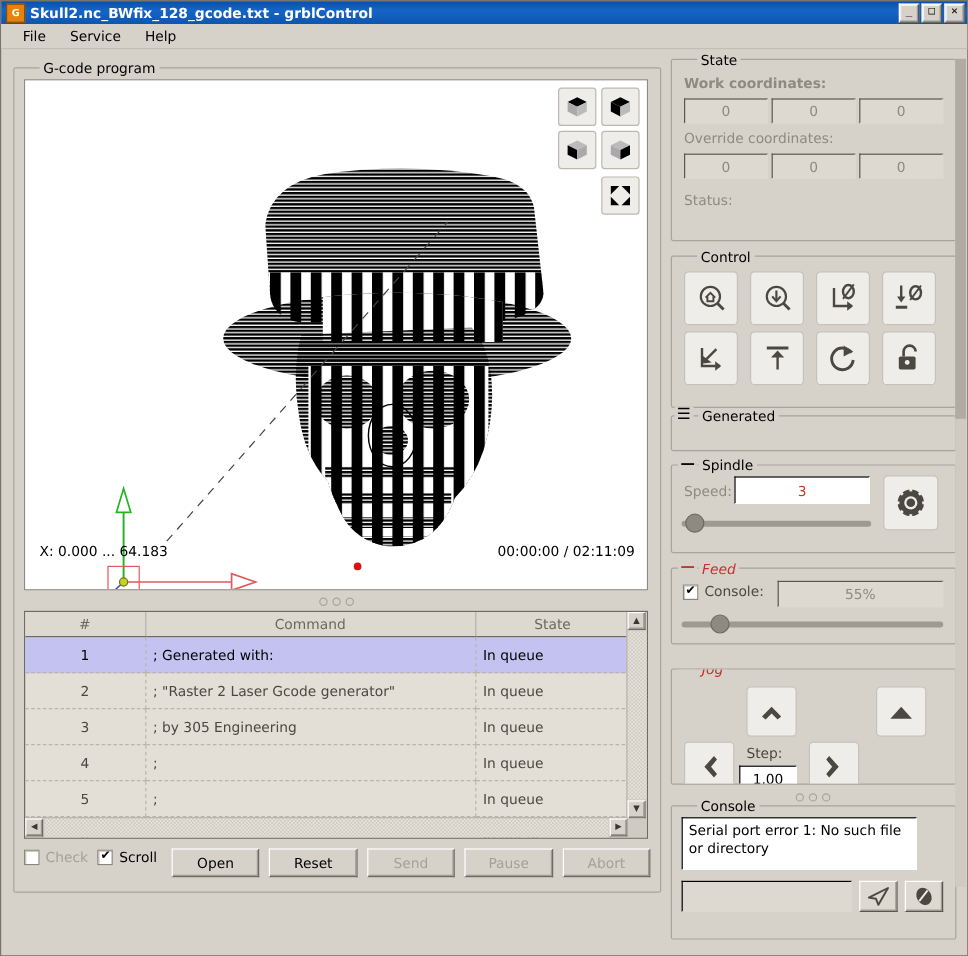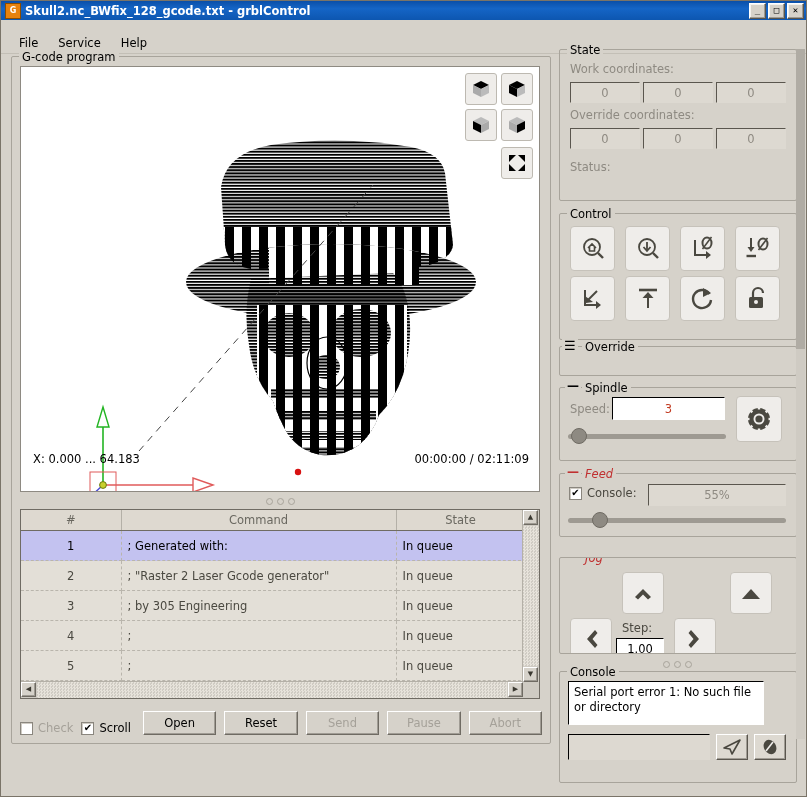--- a/index.html
+++ b/index.html
@@ -18,26 +18,26 @@
   #title-icon{width:14px;height:14px;margin:0 4px 0 2px;background:#e8820c;border:1px solid #8a4c00;
     display:flex;align-items:center;justify-content:center;color:#fff;font-size:8px;font-weight:bold;line-height:1;}
   #title-text{color:#fff;font-weight:bold;font-size:11.5px;flex:1;white-space:nowrap;overflow:hidden;}
   .winbtn{
     width:15px;height:14px;margin-left:2px;background:#d6d2ca;
     border:1px solid #fff;border-right-color:#5a564e;border-bottom-color:#5a564e;
     box-shadow:inset -1px -1px 0 #9e9a92, inset 1px 1px 0 #f4f2ee;
     display:flex;align-items:center;justify-content:center;font-size:9px;color:#000;line-height:1;
     font-family:"DejaVu Sans Mono","Liberation Mono",monospace;
   }
-  #menubar{height:20px;display:flex;align-items:center;padding-left:8px;background:#d6d2ca;border-bottom:1px solid #c3bfb6;margin-top:13px;}
+  #menubar{height:20px;display:flex;align-items:center;padding-left:8px;background:#d6d2ca;border-bottom:1px solid #c3bfb6;}
   .menu-item{padding:2px 10px;font-size:11.5px;color:#000;}
   
   .group{position:absolute;border:1px solid #a8a49b;border-radius:2px;}
   .group>.legend{
-    position:absolute;top:-7px;left:7px;background:#d6d2ca;padding:0 3px;font-size:11.5px;color:#000;
+    position:absolute;top:-7px;left:21px;background:#d6d2ca;padding:0 3px;font-size:11.5px;color:#000;
   }
   .legend.red{color:#c03030;font-style:italic;}
   
   #gcode-group{left:10px;top:55px;width:538px;height:686px;}
   #viewer{
     position:absolute;left:8px;top:9px;width:520px;height:426px;
     background:#fff;border:1px solid #8e8a82;box-sizing:border-box;overflow:hidden;
   }
   #viewer-svg{position:absolute;left:0;top:0;}
   .viewbtn{
@@ -71,21 +71,21 @@
   .sb-v{position:absolute;right:0;top:0;width:16px;bottom:16px;background:#cfcbc3;border-left:1px solid #b4b0a7;}
   .sb-h{position:absolute;left:0;bottom:0;height:16px;right:16px;background:#cfcbc3;border-top:1px solid #b4b0a7;}
   .sb-corner{position:absolute;right:0;bottom:0;width:16px;height:16px;background:#cfcbc3;}
   .sb-btn{position:absolute;width:15px;height:15px;background:#d6d2ca;
     border:1px solid #fff;border-right-color:#6f6b63;border-bottom-color:#6f6b63;
     box-shadow:inset -1px -1px 0 #9e9a92;display:flex;align-items:center;justify-content:center;
     font-size:7px;color:#3a3830;line-height:1;box-sizing:border-box;}
   .sb-track{position:absolute;background:
      repeating-conic-gradient(#e7e3db 0% 25%, #cfcbc3 0% 50%) 0 0/3px 3px;}
   
-  #bottombar{position:absolute;left:8px;top:650px;width:522px;height:28px;display:flex;align-items:flex-end;gap:8px;}
+  #bottombar{position:absolute;left:8px;top:650px;width:522px;height:28px;display:flex;align-items:flex-start;gap:8px;}
   .chk{display:flex;align-items:center;gap:5px;font-size:11.5px;}
   .chkbox{width:13px;height:13px;background:#fff;border:1px solid #8a867e;
     box-shadow:inset 1px 1px 0 #cfcbc3;display:flex;align-items:center;justify-content:center;
     font-size:10px;line-height:1;color:#000;box-sizing:border-box;}
   .chkbox.off{background:#fff;}
   .btn{
     height:24px;background:#d6d2ca;border:1px solid #fff;border-right-color:#6f6b63;border-bottom-color:#6f6b63;
     box-shadow:inset -1px -1px 0 #a09c94;display:flex;align-items:center;justify-content:center;
     font-size:11.5px;color:#000;box-sizing:border-box;
   }
@@ -379,21 +379,21 @@
       <div class="btn" style="width:80px;margin-left:4px;">Open</div>
       <div class="btn" style="width:80px;">Reset</div>
       <div class="btn dis" style="width:80px;">Send</div>
       <div class="btn dis" style="width:80px;">Pause</div>
       <div class="btn dis" style="width:80px;">Abort</div>
     </div>
   </div>
 
   <div class="group" id="state-group">
     <div class="legend">State</div>
-    <div class="lbl" style="left:10px;top:12px;">Work coordinates:</div>
+    <div class="lbl" style="left:10px;top:12px;font-weight:bold;">Work coordinates:</div>
     <div class="field" style="left:10px;top:32px;width:70px;">0</div>
     <div class="field" style="left:83px;top:32px;width:70px;">0</div>
     <div class="field" style="left:156px;top:32px;width:70px;">0</div>
 
     <div class="lbl" style="left:10px;top:58px;">Override coordinates:</div>
     <div class="field" style="left:10px;top:78px;width:70px;">0</div>
     <div class="field" style="left:83px;top:78px;width:70px;">0</div>
     <div class="field" style="left:156px;top:78px;width:70px;">0</div>
 
     <div class="lbl" style="left:10px;top:110px;text-align:center;">Status:</div>
@@ -460,21 +460,21 @@
       <svg width="26" height="26" viewBox="0 0 26 26">
         <path d="M8,11 L8,7 A5,5 0 0 1 18,7" fill="none" stroke="#4a4840" stroke-width="2.2"></path>
         <rect x="4" y="11" width="14" height="11" rx="1.5" fill="#4a4840"></rect>
         <circle cx="11" cy="16" r="2" fill="#efedea"></circle>
       </svg>
     </div>
   </div>
 
   <div class="group" id="heightmap-group">
     <span id="hm-icon">☰</span>
-    <div class="legend">Override</div>
+    <div class="legend">Generated</div>
   </div>
 
   <div class="group" id="spindle-group">
     <span class="collapse-dash">—</span>
     <div class="legend">Spindle</div>
     <div class="lbl" style="left:10px;top:14px;">Speed:</div>
     <div class="field red-text" style="left: 52px; top: 9px; width: 113px; height: 23px; color: rgb(194, 59, 34);">3</div>
     <div class="ctrlbtn" style="left:176px;top:8px;width:46px;height:46px;">
       <svg width="28" height="28" viewBox="0 0 28 28">
         <g fill="#4a4840">

